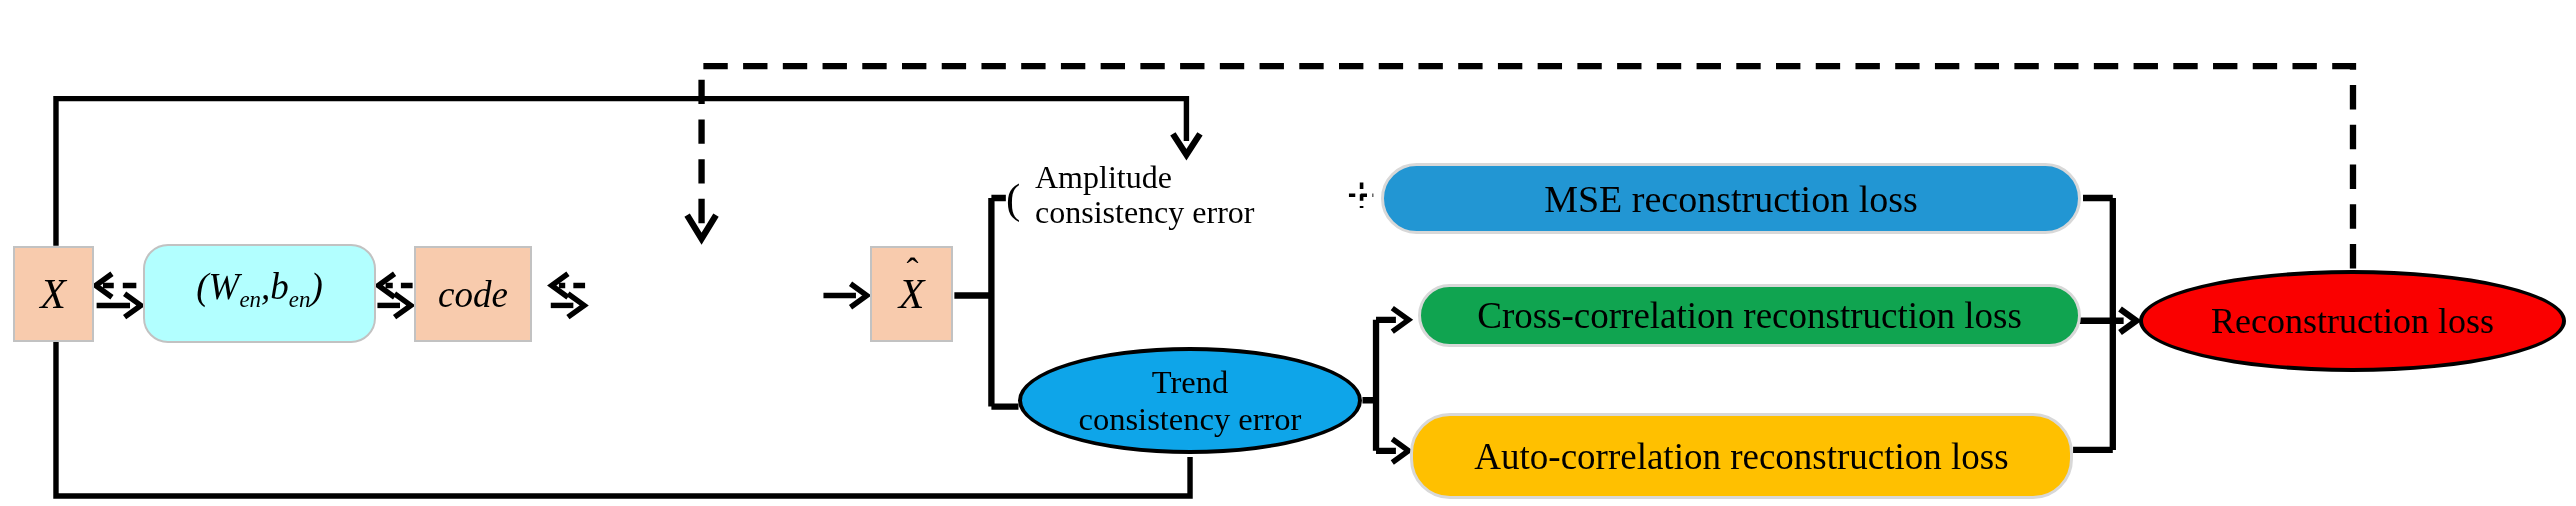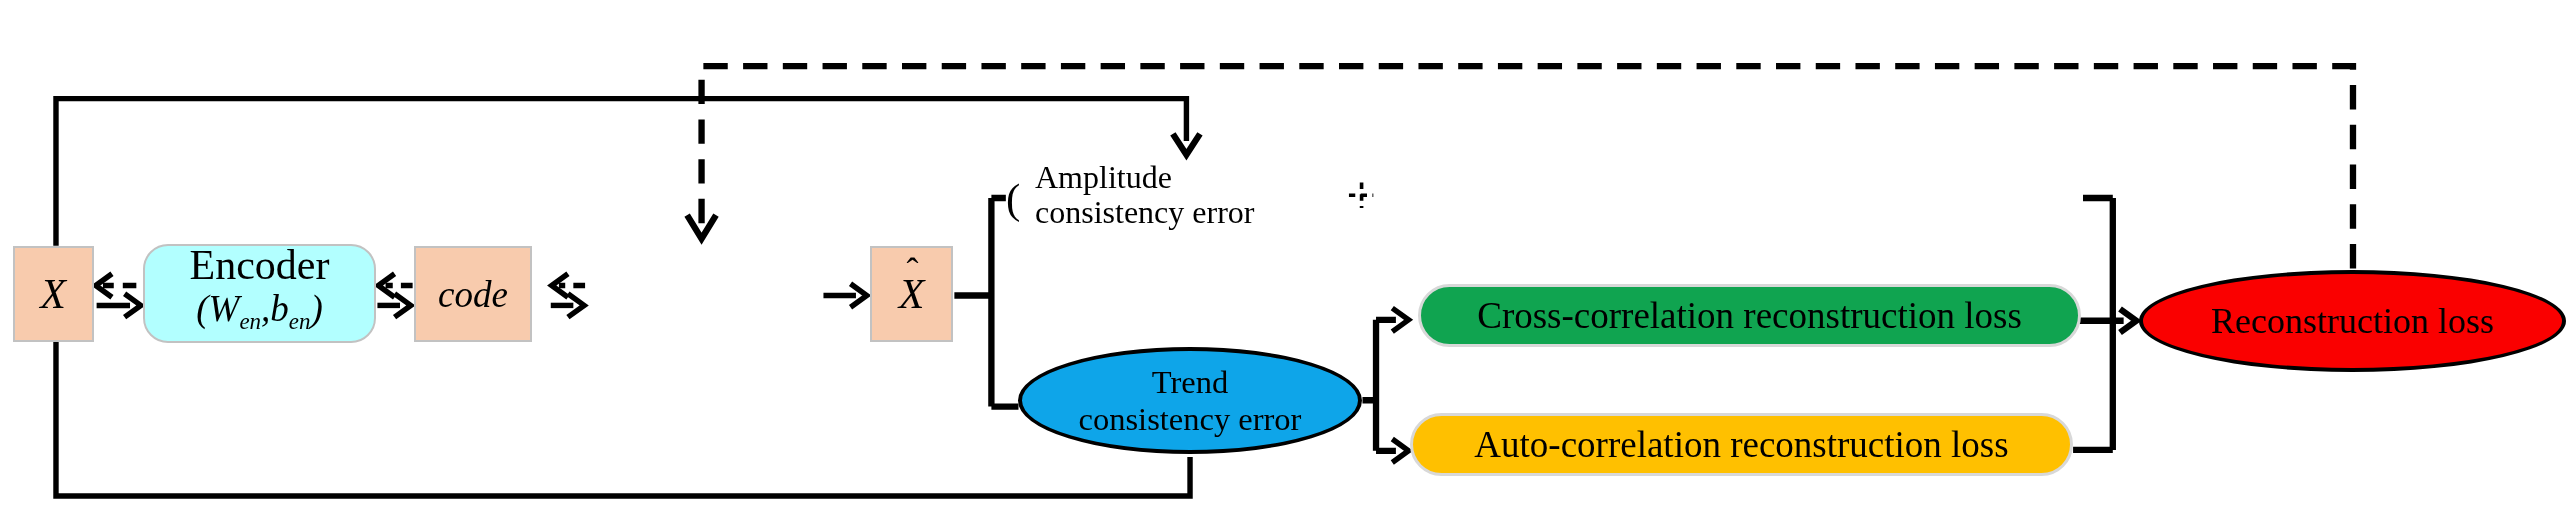--- a/index.html
+++ b/index.html
@@ -36,21 +36,21 @@
   .hatwrap .hat{position:absolute;left:54%;top:-23.5px;transform:translateX(-50%);font-size:36px;font-style:normal;}
 
   #label-backprop{position:absolute;left:1018px;top:7.2px;width:336px;text-align:center;
                   font-size:39px;line-height:43px;}
   #amp-label{position:absolute;left:1035px;top:160px;width:291px;text-align:left;
              font-size:32px;line-height:35px;}
   #amp-paren{position:absolute;left:1006px;top:177px;font-size:43px;line-height:43px;}
 
   #loss-mse  {left:1381px;top:163px;width:700px;height:71px;}
   #loss-cross{left:1418px;top:284px;width:663px;height:63px;font-size:37px;}
-  #loss-auto {left:1410px;top:413px;width:663px;height:63px;font-size:37px;}
+  #loss-auto {left:1410px;top:413px;width:663px;height:86px;font-size:37px;}
 
   #trend-ellipse{left:1018px;top:347px;width:344px;height:107px;font-size:32.5px;line-height:37px;}
   #total-ellipse{left:2139px;top:270px;width:427px;height:102px;font-size:36px;}
 </style>
 </head>
 <body>
 
 <div id="canvas">
 
   <svg id="wires" viewBox="0 0 2853 561">
@@ -93,21 +93,20 @@
     <line x1="1494" y1="216" x2="1521" y2="216" stroke="#000" stroke-width="4" stroke-dasharray="7 6"></line>
     <line x1="1508" y1="202" x2="1508" y2="230" stroke="#000" stroke-width="4" stroke-dasharray="7 6"></line>
   </svg>
 
 
   <div id="node-x" class="shape membox halo" style="background-color: rgb(248, 203, 173);">
     <span>X</span>
   </div>
 
   <div id="node-encoder" class="shape procbox halo" style="background-color: rgb(178, 255, 255);">
-    <div class="proc-title">Encoder</div>
     <div class="proc-params"><span>(</span><span>W</span><sub>en</sub><span>,</span><span>b</span><sub>en</sub><span>)</span></div>
   </div>
 
   <div id="node-code" class="shape membox halo" style="background-color: rgb(248, 203, 173);">
     <span>code</span>
   </div>
 
 
   <div id="node-xhat" class="shape membox halo" style="background-color: rgb(248, 203, 173);">
     <span class="hatwrap"><span class="hat">ˆ</span><span>X</span></span>
@@ -117,20 +116,23 @@
   <div id="amp-label" class="halo-sm">
     <div>Amplitude</div>
     <div>consistency error</div>
   </div>
 
   <div id="trend-ellipse" class="shape ellipse halo" style="background-color: #0ea5e9;">
     <div>Trend</div>
     <div>consistency error</div>
   </div>
 
+  <div id="loss-mse" class="shape pill halo" style="background-color: rgb(34, 150, 211);">
+    <span>MSE reconstruction loss</span>
+  </div>
   <div id="loss-cross" class="shape pill halo" style="background-color: rgb(16, 164, 80);">
     <span>Cross-correlation reconstruction loss</span>
   </div>
   <div id="loss-auto" class="shape pill halo" style="background-color: rgb(255, 192, 0);">
     <span>Auto-correlation reconstruction loss</span>
   </div>
 
   <div id="total-ellipse" class="shape ellipse halo" style="background-color: rgb(250, 0, 0);">
     <span>Reconstruction loss</span>
   </div>

